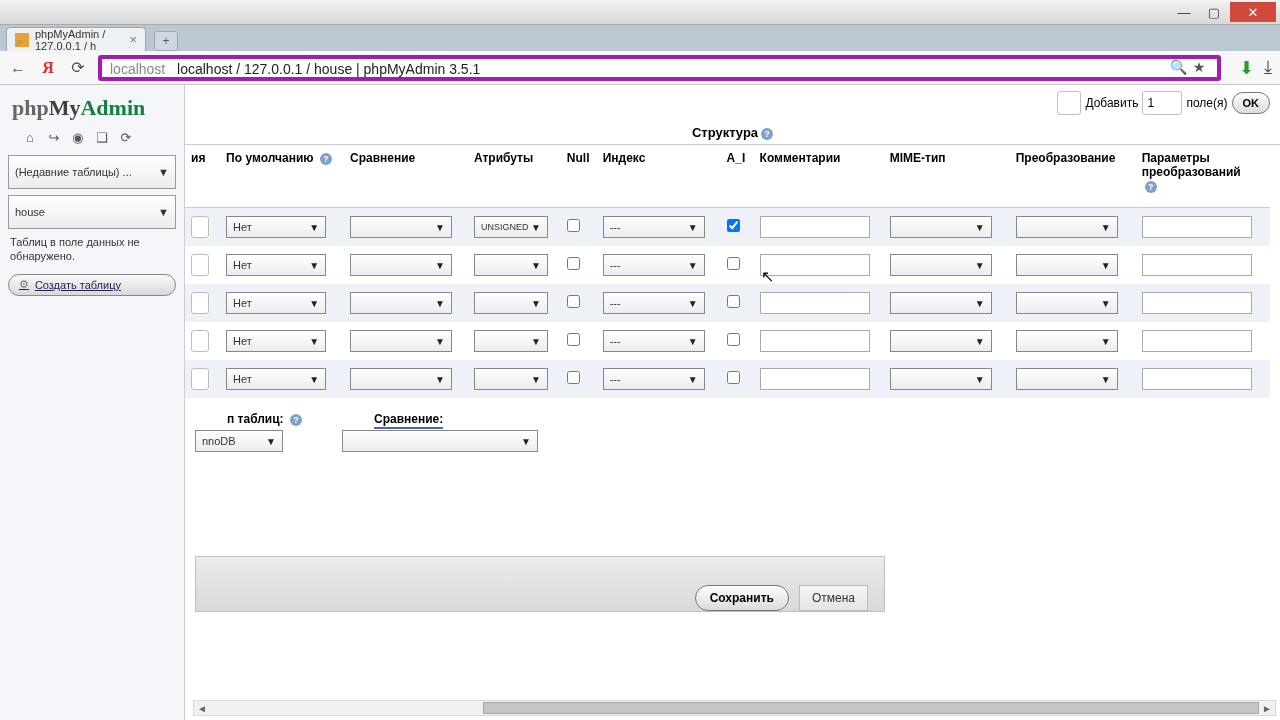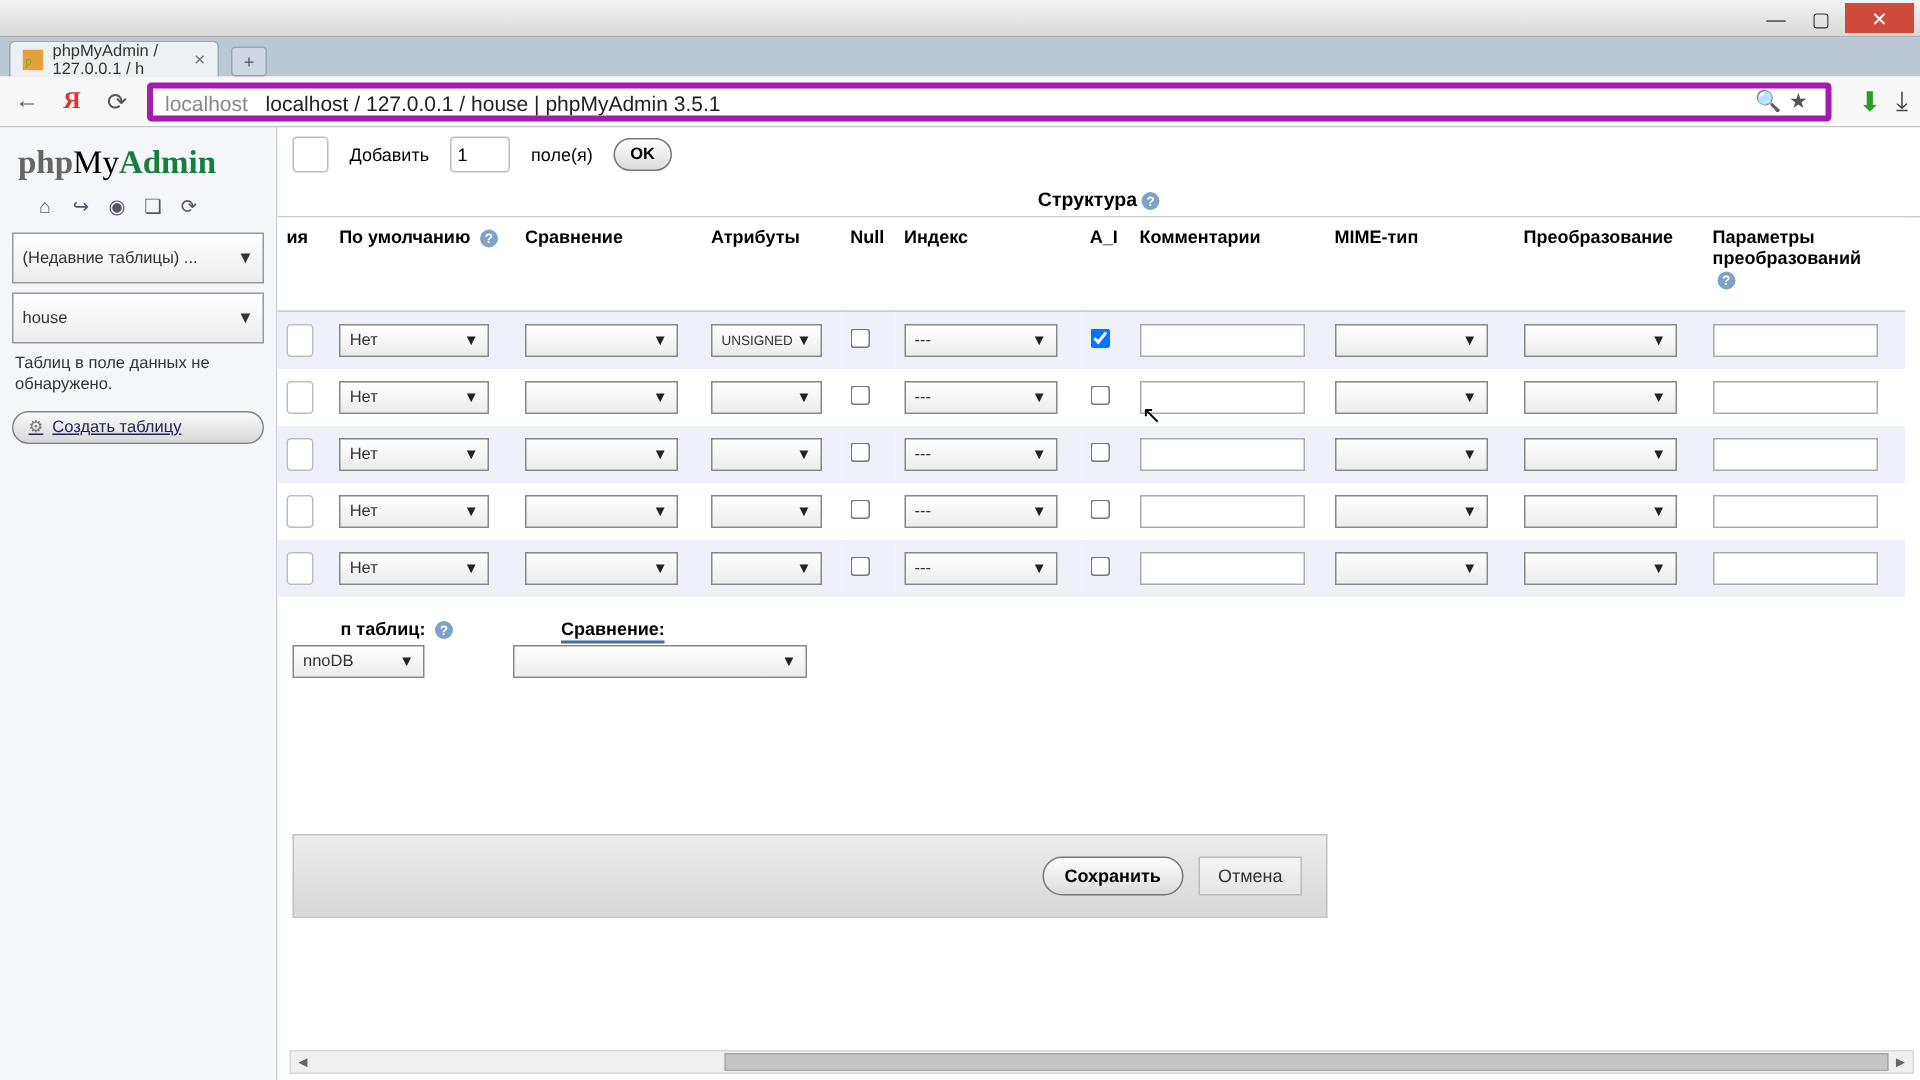--- a/index.html
+++ b/index.html
@@ -20,34 +20,34 @@
 .urlfield .hostsep{color:#aaa; margin:0 2px;}
 .addricon { width:20px; height:20px; display:flex; align-items:center; justify-content:center; color:#555;}
 .right-icons{display:flex; gap:10px; align-items:center; margin-left:8px;}
 .dl-arrow{color:#2a9d2a; font-size:18px;}
 .dl-arrow2{color:#444; font-size:18px;}
 
 
 .page { display:flex; height: calc(720px - 25px - 26px - 34px); }
 .sidebar { width:185px; background:#f4f6fa; border-right:1px solid #c8cdd6; padding:6px 8px 0 8px;}
 .logo { font-family: Georgia, serif; font-size:22px; font-weight:bold; margin:4px 0 8px 4px;}
-.logo .php{color:#666;} .logo .my{color:#000000; font-weight:normal;} .logo .admin{color:#15803d;}
+.logo .php{color:#666;} .logo .my{color:#404040; font-weight:bold;} .logo .admin{color:#15803d;}
 .side-icons{display:flex; gap:8px; margin:4px 0 10px 14px;}
 .side-icons .ic{width:16px;height:16px; display:inline-flex;align-items:center;justify-content:center; font-size:13px; color:#556;}
 .side-select{width:100%; height:22px; border:1px solid #999; background:linear-gradient(#fff,#ececec); margin-bottom:6px; display:flex; align-items:center; justify-content:space-between; padding:16px 6px; font-size:11px; color:#333;}
 .side-text{font-size:11px; color:#333; margin:4px 2px 10px 2px; line-height:1.3;}
 .create-btn{width:100%; height:22px; border:1px solid #888; border-radius:12px; background:linear-gradient(#fafafa,#d8d8d8); display:flex; align-items:center; gap:6px; padding:0 10px; font-size:11px; color:#225; text-decoration:underline;}
 .create-btn .gear{color:#777; text-decoration:none;}
 
 .main { flex:1; position:relative; overflow:hidden; background:#fff;}
 .main-inner{position:absolute; left:0; top:0; right:0; bottom:0; overflow:hidden;}
 .content{ padding:0; }
 
 
-.addrow{display:flex; align-items:center; gap:14px; padding:6px 10px 8px 10px;}
+.addrow{display:flex; align-items:center; gap:4px; padding:6px 10px 8px 10px;justify-content:flex-end;}
 .cutbox{width:24px; height:24px; border:1px solid #bdbdbd; border-radius:3px; background:#fff;}
 .smallinput{width:40px; height:24px; border:1px solid #bdbdbd; border-radius:3px; padding:0 4px; font-size:12px;}
 .okbtn{height:22px; border:1px solid #777; border-radius:11px; background:linear-gradient(#fdfdfd,#dcdcdc); padding:0 10px; font-weight:bold; font-size:11px;}
 
 
 .struct-title{text-align:center; font-weight:bold; font-size:13px; margin-top:2px;}
 .help-ic{display:inline-block; width:12px;height:12px; border-radius:50%; background:#7fa2c9; color:#fff; font-size:9px; line-height:12px; text-align:center; margin-left:3px; vertical-align:middle;}
 
 
 .tblwrap{border-top:1px solid #ccc; margin-top:4px;}
@@ -65,21 +65,21 @@
 .cb{width:13px;height:13px;}
 
 
 .opts{display:flex; gap:40px; padding:14px 10px 4px 10px; align-items:flex-start;}
 .opt-label{font-weight:bold; font-size:12px;margin-left:32px;}
 .opt-label .u{border-bottom:2px solid #4a69a8; padding-bottom:1px;}
 .opts .sel.storage{width:88px; margin-top:4px;}
 .opts .sel.coll{width:196px; margin-top:4px;}
 
 
-.footerbar{margin:100px 10px 0 10px; background:linear-gradient(#ececec,#d8d8d8); border:1px solid #bfbfbf; height:56px; display:flex; align-items:center; justify-content:flex-end; padding-right:16px; gap:10px; width:690px; margin-left:10px;padding-left:48px;}
+.footerbar{margin:100px 10px 0 10px; background:linear-gradient(#ececec,#d8d8d8); border:1px solid #bfbfbf; height:56px; display:flex; align-items:flex-end; justify-content:flex-end; padding-right:16px; gap:10px; width:690px; margin-left:10px;padding-left:48px;}
 .savebtn{height:26px; border:1px solid #777; border-radius:13px; background:linear-gradient(#fdfdfd,#dcdcdc); padding:0 14px; font-weight:bold; font-size:12px;}
 .cancelbtn{height:26px; border:1px solid #bbb; background:linear-gradient(#f5f5f5,#e5e5e5); padding:0 12px; font-size:12px; color:#333;}
 
 
 .hscroll{position:absolute; left:8px; right:4px; bottom:4px; height:16px; background:#f0f0f0; border:1px solid #d8d8d8; display:flex; align-items:center;}
 .hscroll .ar{width:16px; text-align:center; color:#666; font-size:10px;}
 .hscroll .track{flex:1; height:100%; position:relative;}
 .hscroll .thumb{position:absolute; left:26%; width:74%; top:1px; bottom:1px; background:#c5c5c5; border:1px solid #a8a8a8;}
 
 

